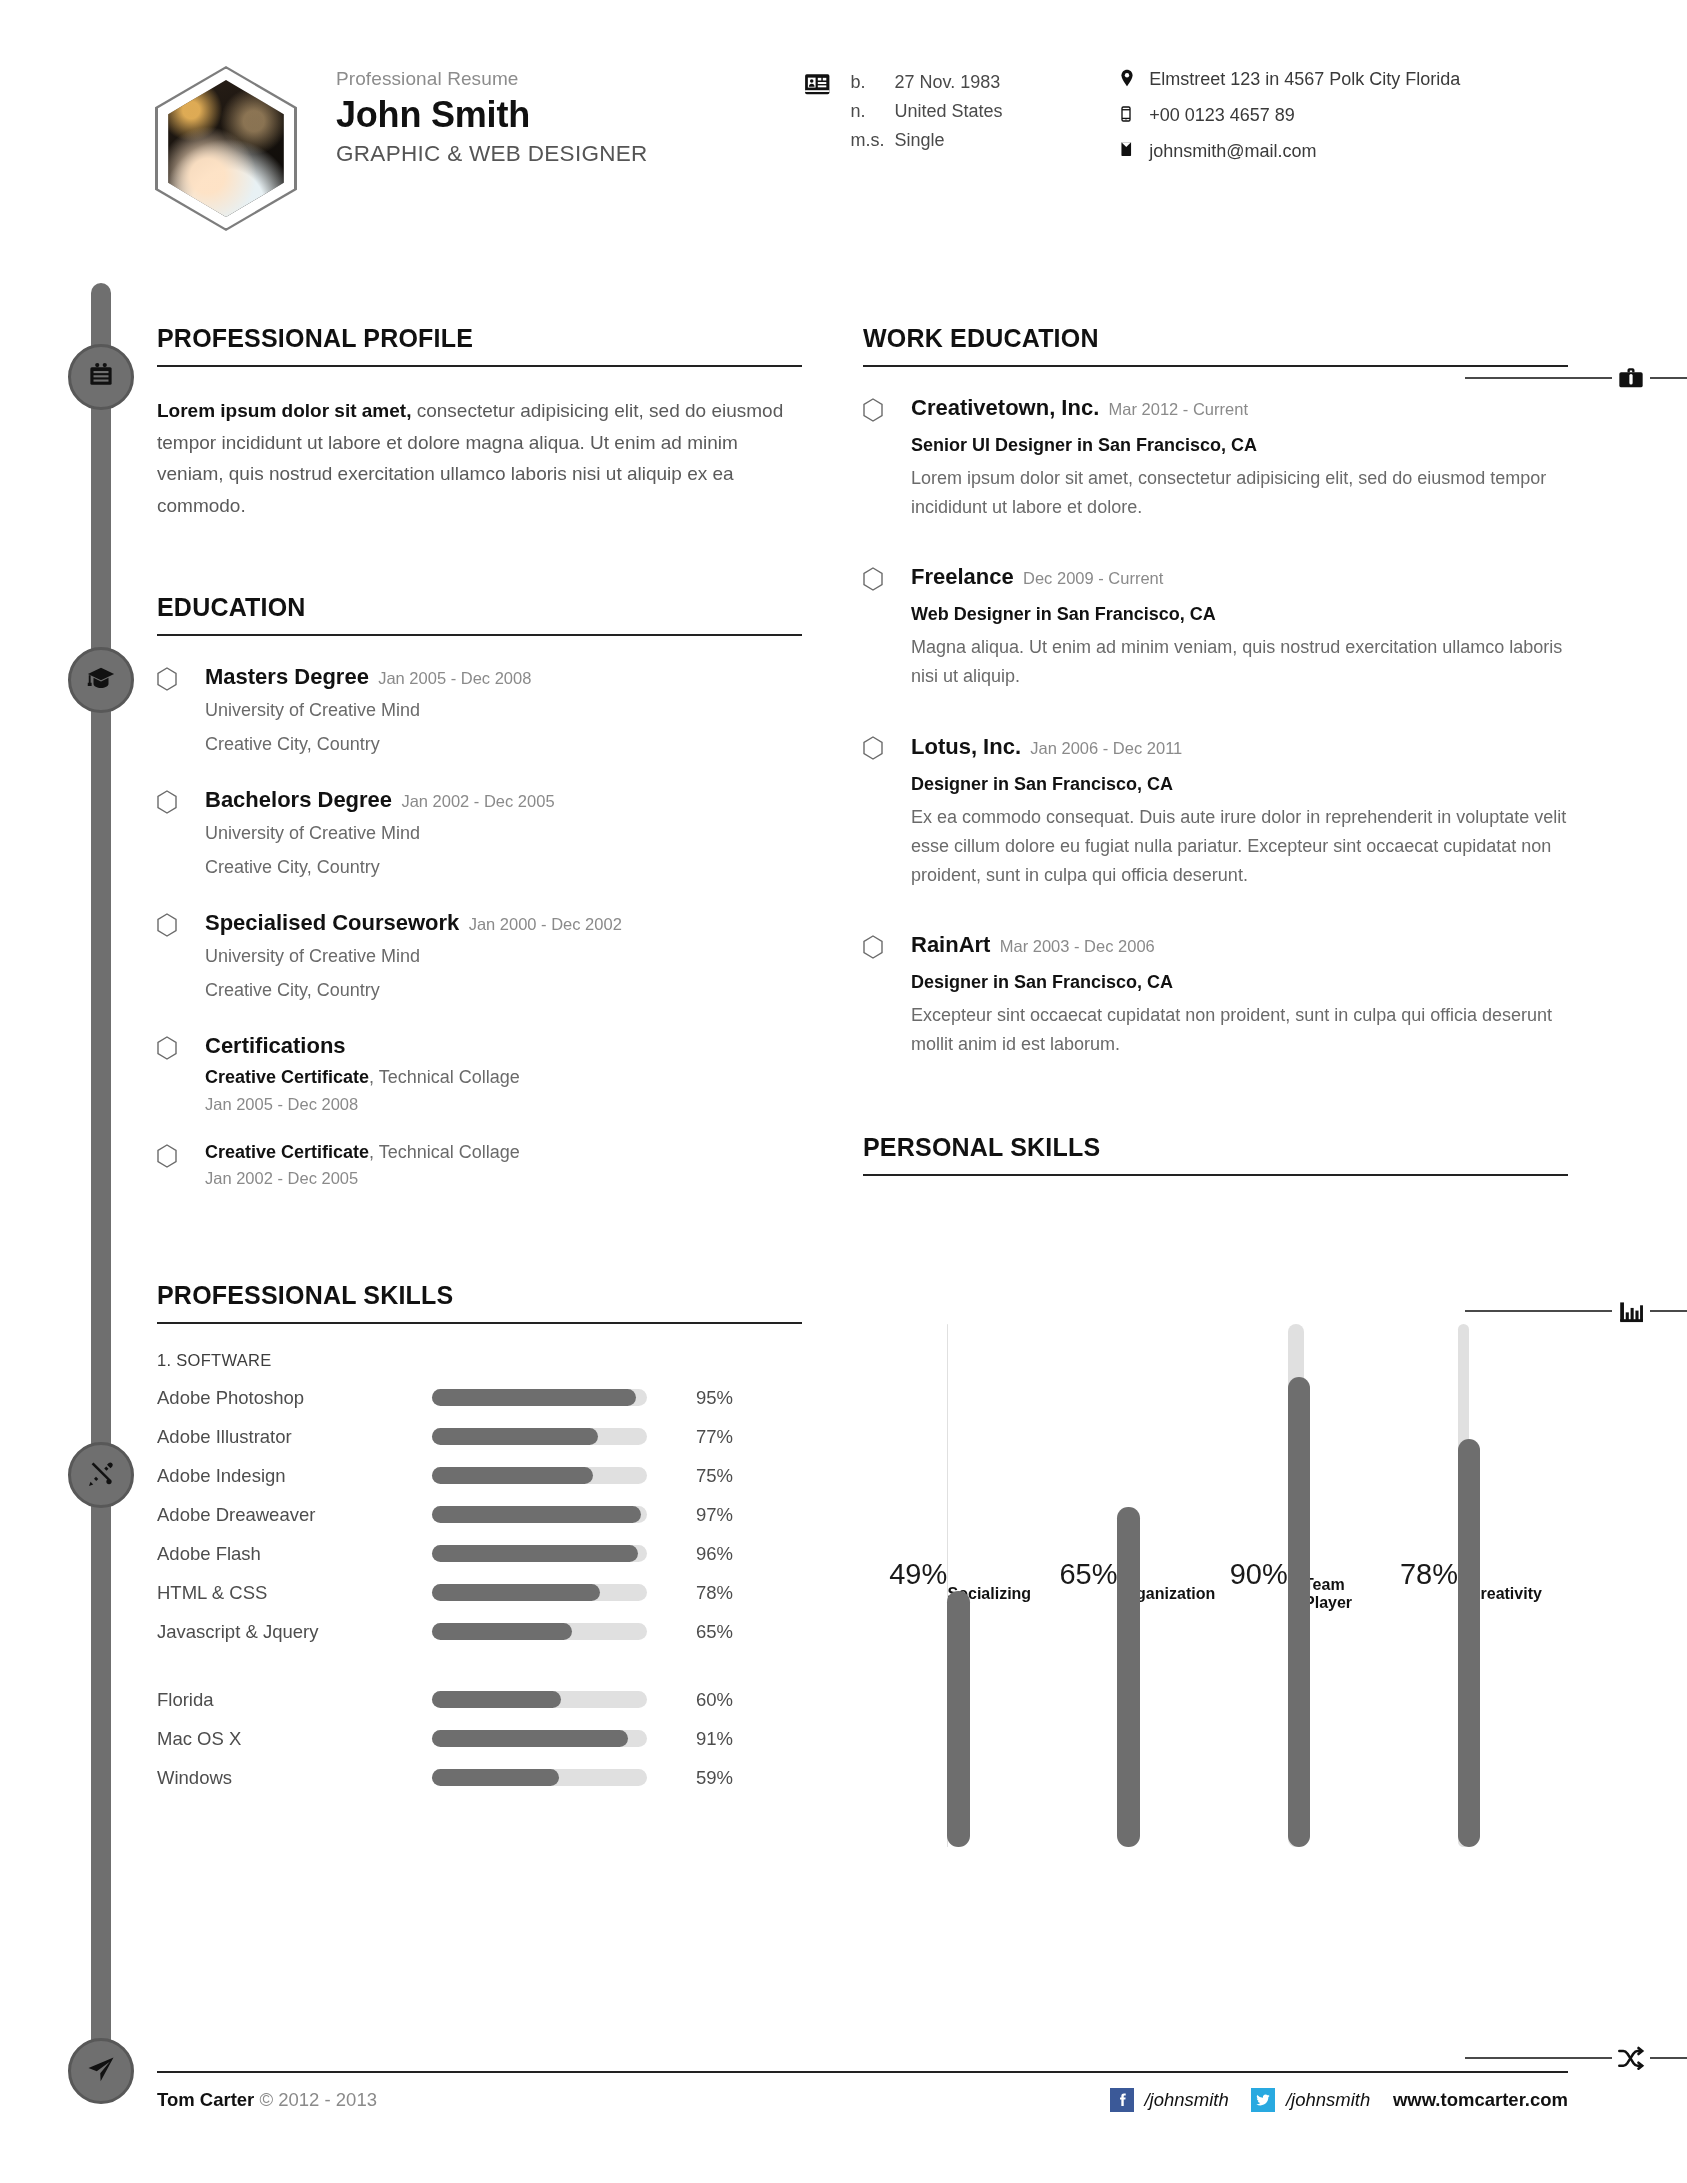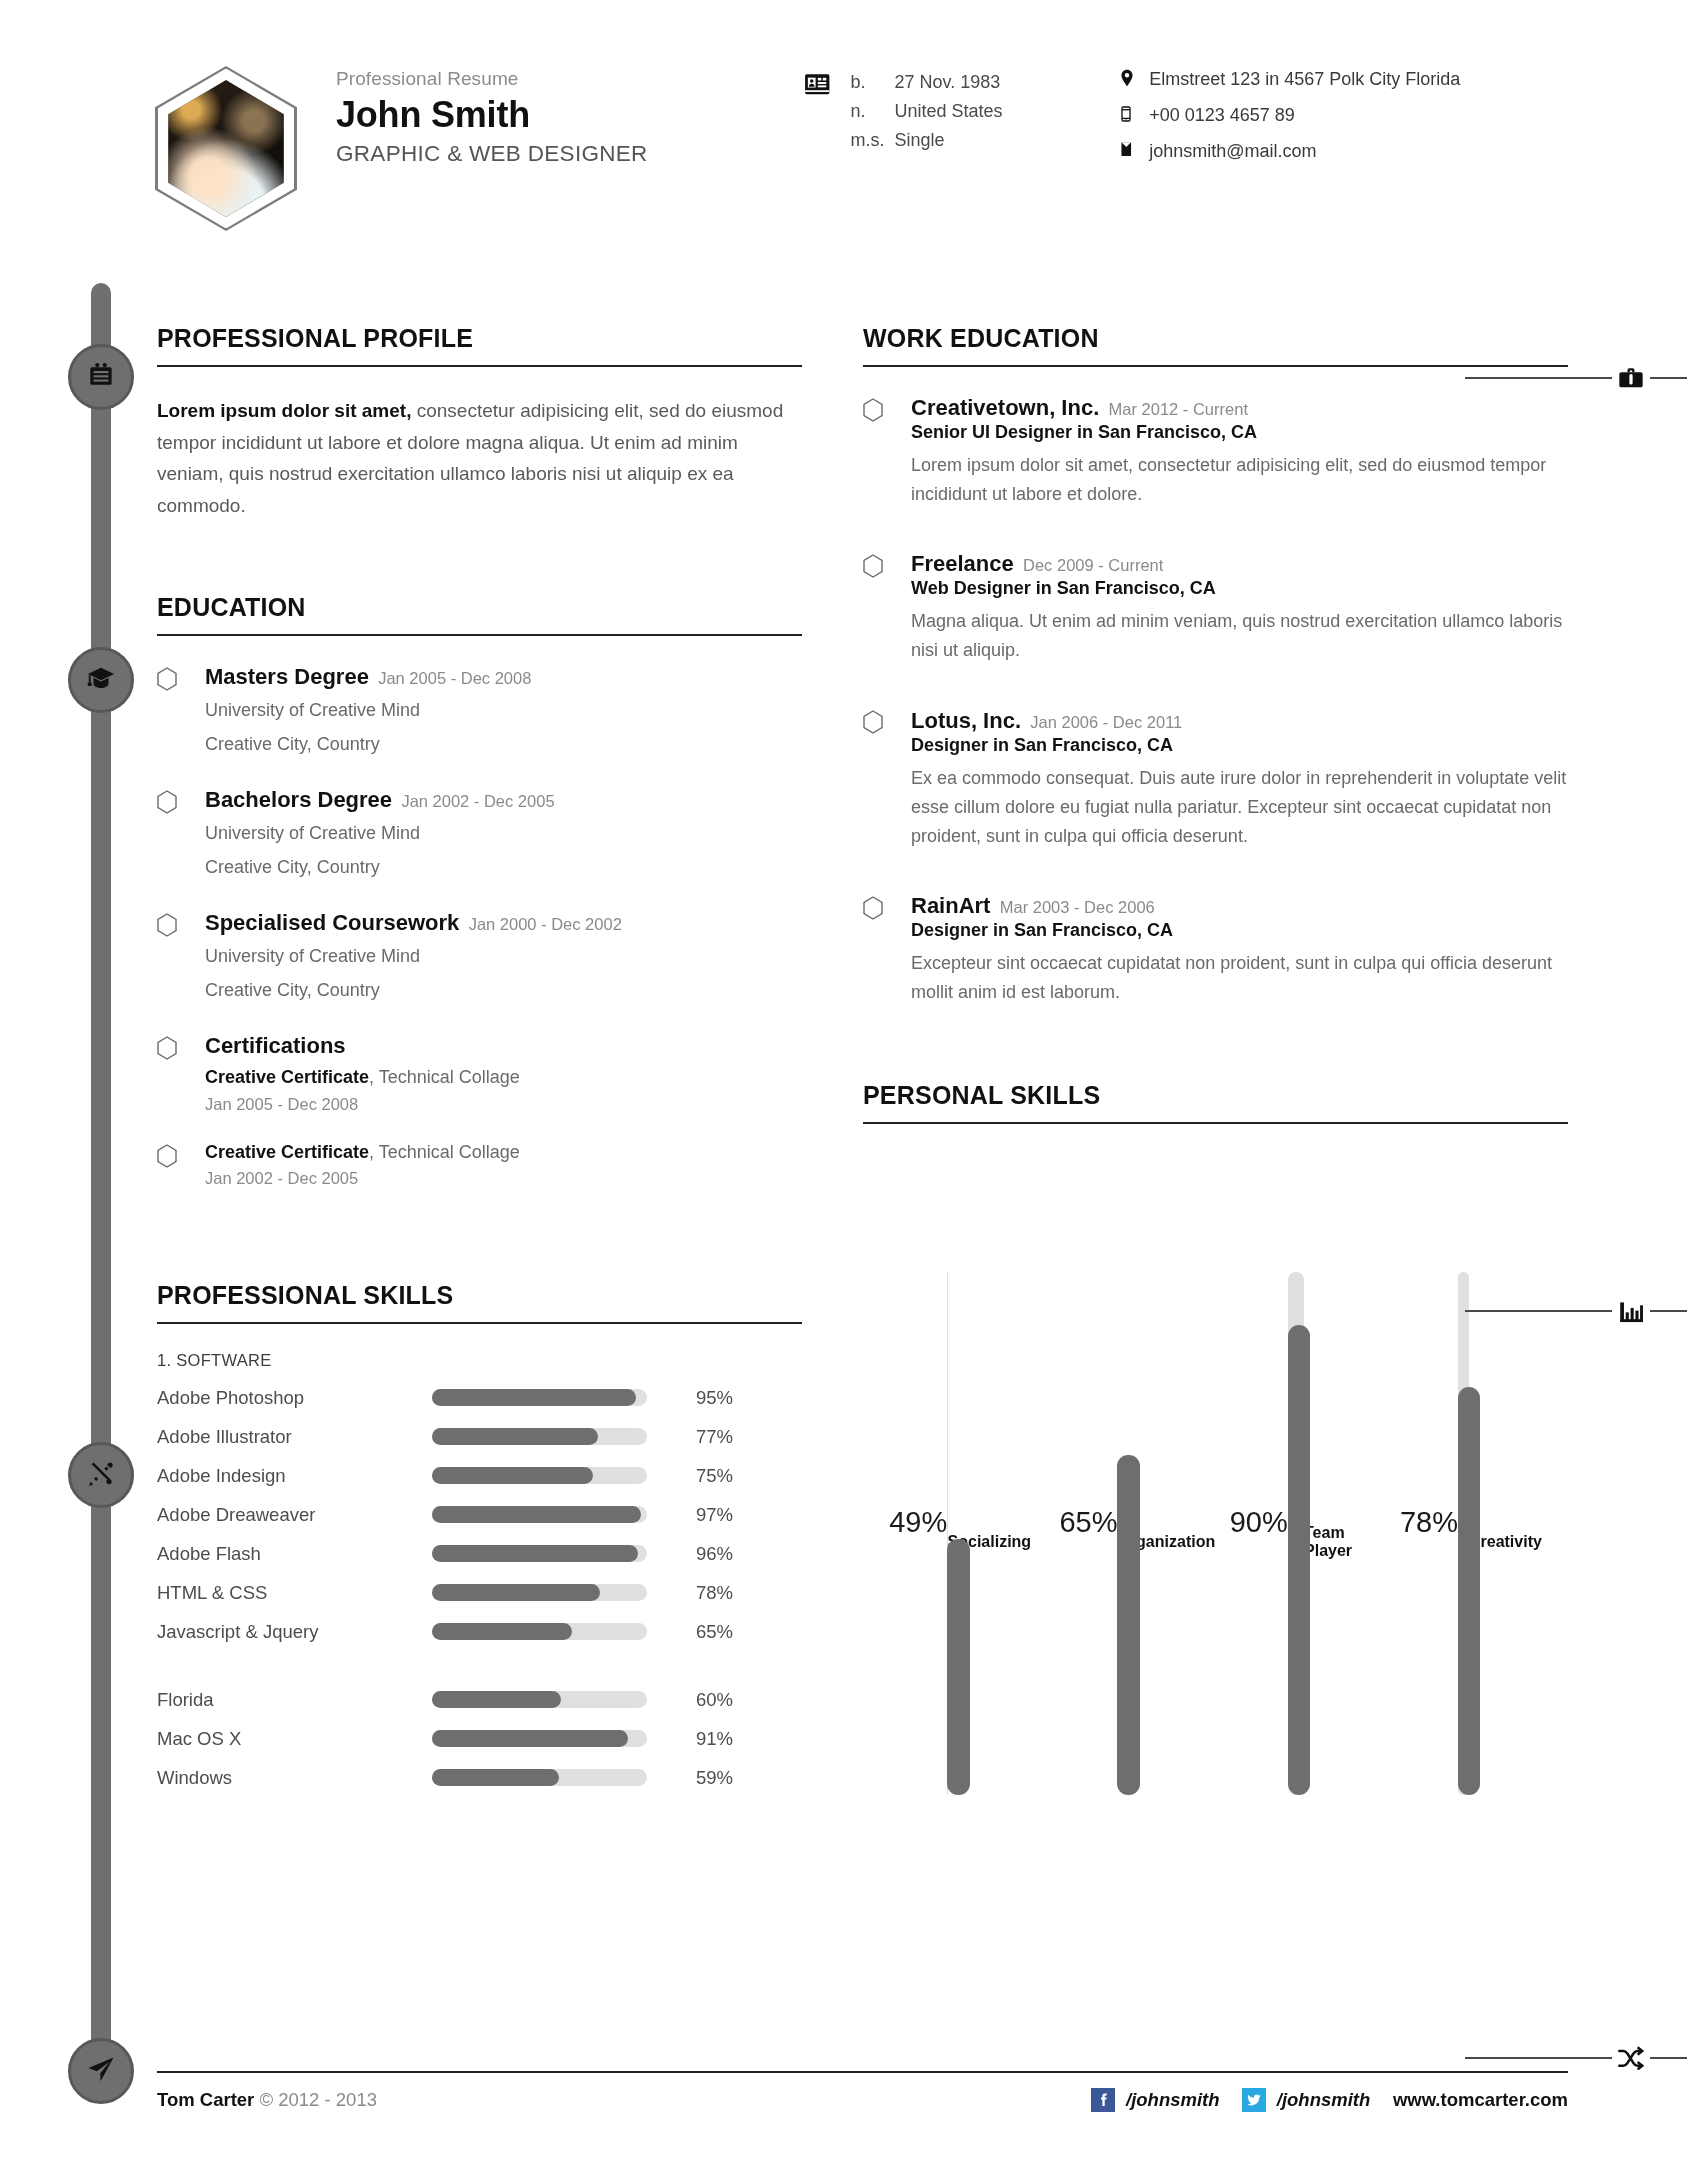--- a/index.html
+++ b/index.html
@@ -78,21 +78,21 @@
   .profile-text b { color: #111; font-weight: bold; }
 
   
   .entry { position: relative; padding-left: 48px; margin-top: 28px; }
   .hexbullet {
     position: absolute; left: 0; top: 2.6px; width: 20px; height: 24px;
   }
   .e-head { display: flex; align-items: baseline; flex-wrap: wrap; gap: 9.3px; }
   .e-title { font-size: 22px; font-weight: bold; color: #111; }
   .e-date { font-size: 16.5px; color: #8a8a8a; }
-  .e-sub { font-size: 18px; font-weight: bold; color: #111; margin-top: 1px; }
+  .e-sub { font-size: 18px; font-weight: bold; color: #111; margin-top: 14px; }
   .e-line { font-size: 18px; color: #6a6a6a; margin-top: 6.6px; line-height: 1.55; }
   .e-desc { font-size: 18px; color: #6a6a6a; margin-top: 8px; line-height: 1.62; }
   .cert-line { font-size: 18px; color: #6a6a6a; margin-top: 8px; }
   .cert-line b { color: #111; font-weight: bold; }
   .cert-date { font-size: 16.5px; color: #8a8a8a; margin-top: 6.6px; }
 
   
   .side-ic { position: absolute; display: flex; align-items: center; width: 225px; }
   .side-ic .dashL { flex: 1; height: 2px; background: #4a4a4a; }
   .side-ic .dashR { width: 40px; height: 2px; background: #4a4a4a; }
@@ -122,21 +122,21 @@
   
   .footer { position: absolute; left: 157px; top: 2071px; width: 1411px; }
   .foot-rule { height: 2px; background: #222; }
   .foot-row { display: flex; align-items: center; justify-content: space-between; margin-top: 15px; }
   .foot-left { font-size: 18.5px; color: #8a8a8a; }
   .foot-left b { color: #111; font-weight: bold; }
   .foot-right { display: flex; align-items: center; gap: 10.6px; font-size: 18.5px; color: #111; }
   .sq { width: 24px; height: 24px; display: flex; align-items: center; justify-content: center; }
   .sq.fb { background: #3b5998; }
   .sq.tw { background: #29a9e0; }
-  .handle { font-style: italic; margin-right: 12px; font-weight: bold; }
+  .handle { font-style: italic; margin-right: 12px; }
   .site { font-weight: bold; }
 </style>
 </head>
 <body>
 
 <div class="page">
 
   <div class="header">
     <div class="photo-wrap">
       <div class="hex-outer"></div>

